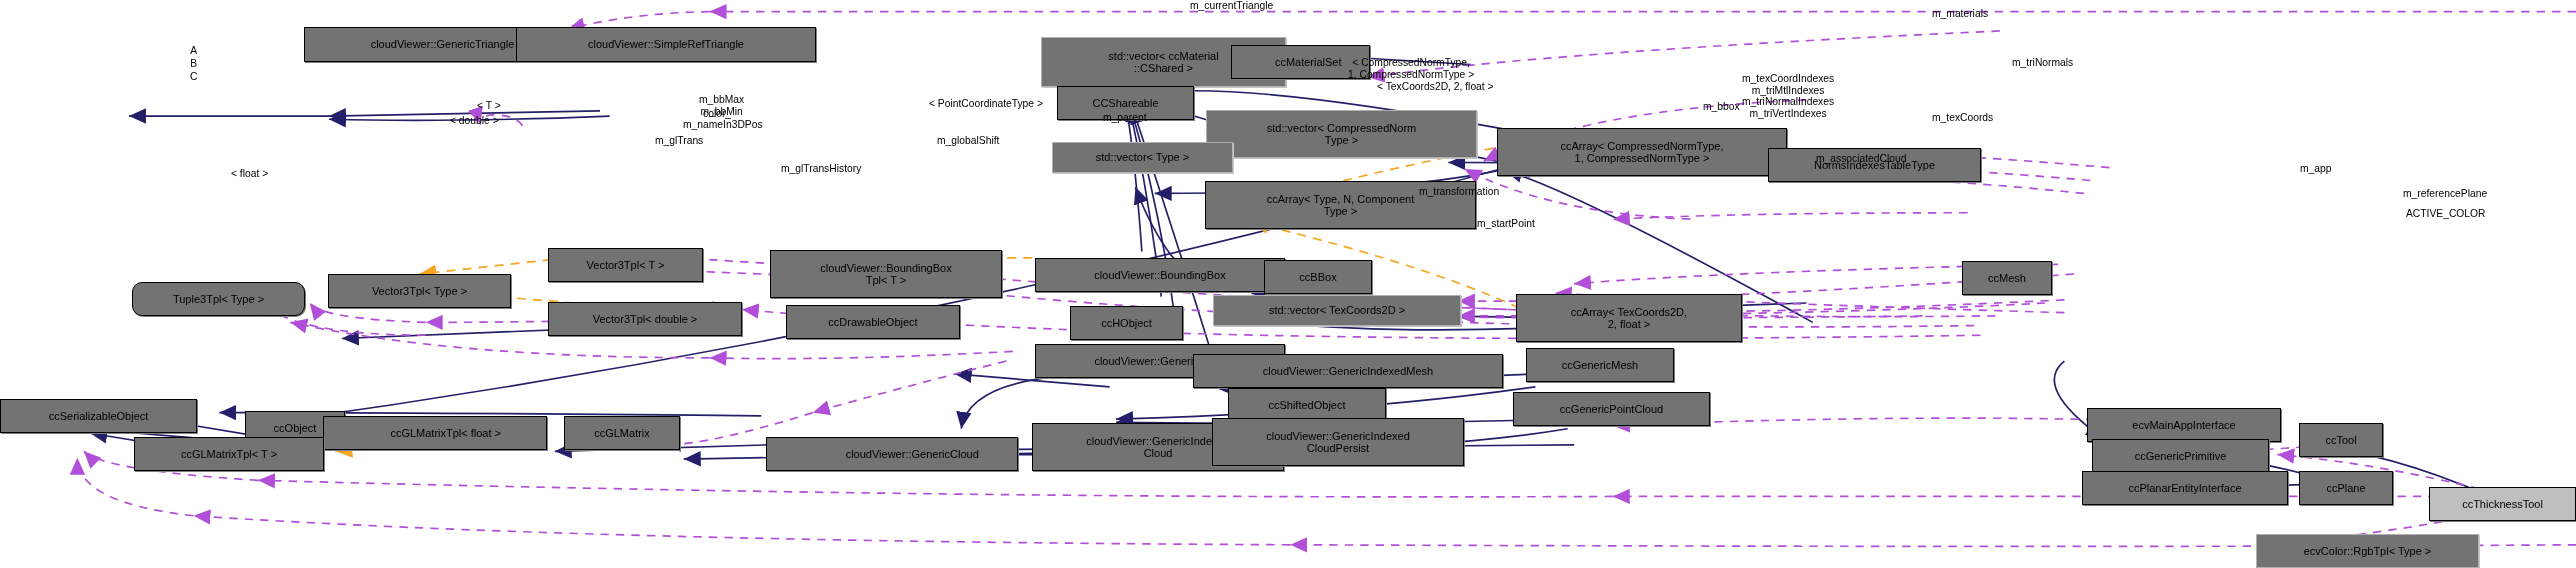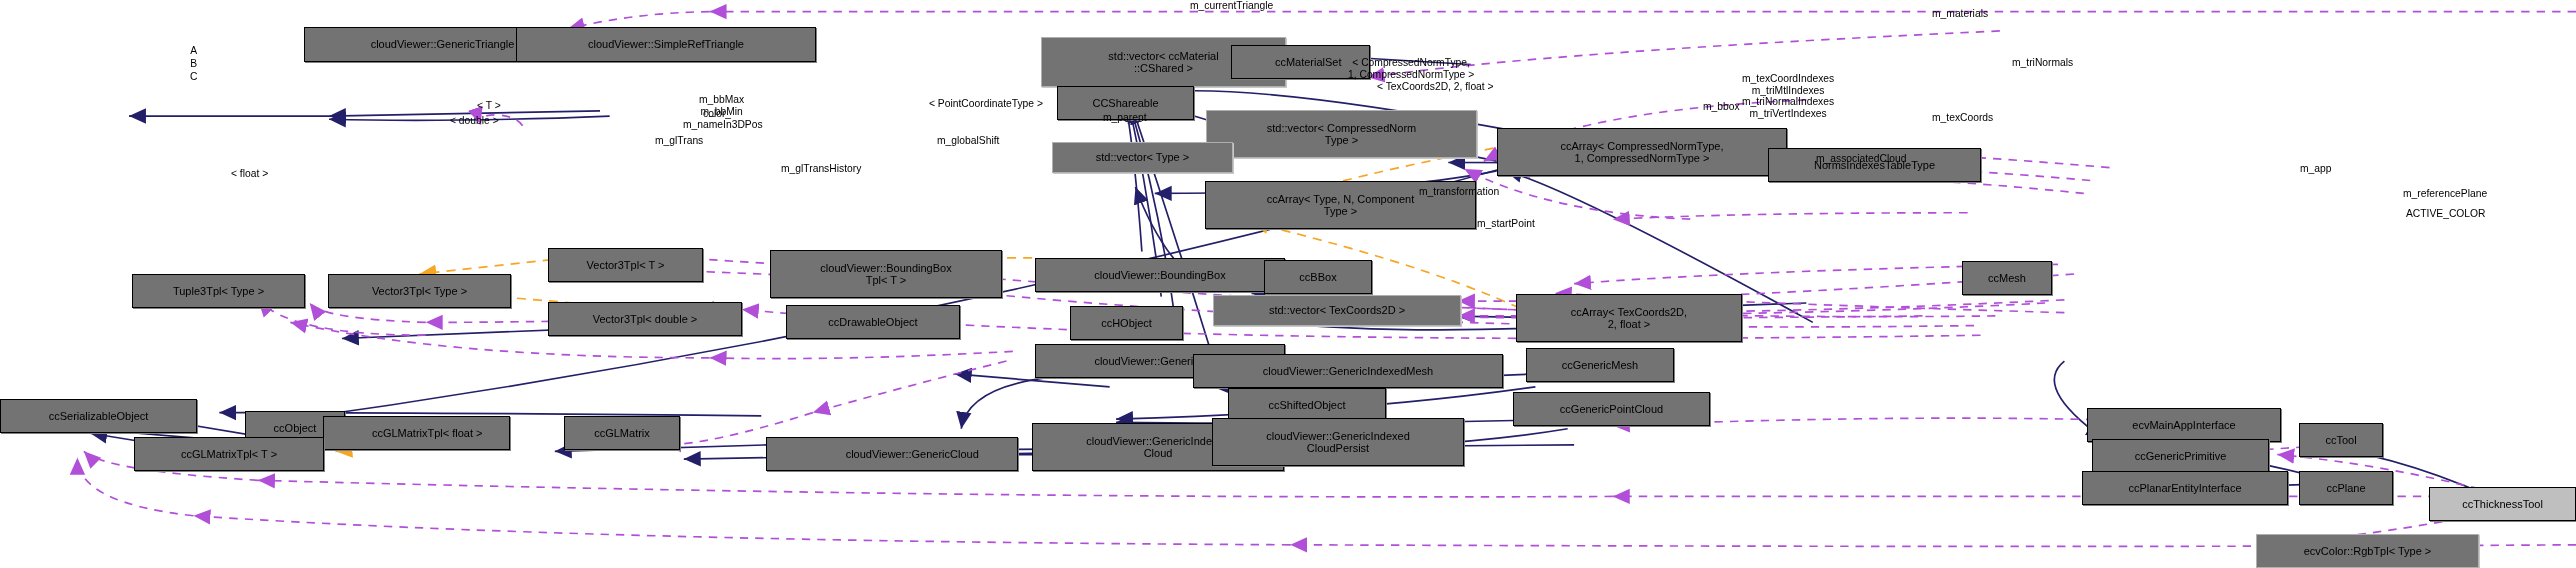--- a/index.html
+++ b/index.html
@@ -170,42 +170,42 @@
   <div class="node" style="left:1231px;top:45px;width:139px;height:34px;padding-left:18px;"><span>ccMaterialSet</span></div>
   <div class="node" style="left:1057px;top:86px;width:137px;height:34px;"><span>CCShareable</span></div>
   <div class="node tmpl" style="left:1206px;top:110px;width:271px;height:48px;"><span>std::vector&lt; CompressedNorm
 Type &gt;</span></div>
   <div class="node" style="left:1497px;top:128px;width:290px;height:48px;"><span>ccArray&lt; CompressedNormType,
 1, CompressedNormType &gt;</span></div>
   <div class="node" style="left:1768px;top:148px;width:213px;height:34px;"><span>NormsIndexesTableType</span></div>
   <div class="node tmpl" style="left:1052px;top:142px;width:181px;height:31px;"><span>std::vector&lt; Type &gt;</span></div>
   <div class="node" style="left:1205px;top:181px;width:271px;height:48px;"><span>ccArray&lt; Type, N, Component
 Type &gt;</span></div>
-  <div class="node" style="left:132px;top:274px;width:173px;height:34px;"><span>Tuple3Tpl&lt; Type &gt;</span></div>
+  <div class="node" style="left:132px;top:282px;width:173px;height:34px;border-radius:10px;"><span>Tuple3Tpl&lt; Type &gt;</span></div>
   <div class="node" style="left:328px;top:274px;width:183px;height:34px;"><span>Vector3Tpl&lt; Type &gt;</span></div>
   <div class="node" style="left:548px;top:248px;width:155px;height:34px;"><span>Vector3Tpl&lt; T &gt;</span></div>
   <div class="node" style="left:548px;top:302px;width:194px;height:34px;"><span>Vector3Tpl&lt; double &gt;</span></div>
   <div class="node" style="left:770px;top:250px;width:232px;height:48px;"><span>cloudViewer::BoundingBox
 Tpl&lt; T &gt;</span></div>
   <div class="node" style="left:1035px;top:258px;width:250px;height:34px;"><span>cloudViewer::BoundingBox</span></div>
   <div class="node" style="left:1253px;top:260px;width:108px;height:34px;margin-left:11px;"><span>ccBBox</span></div>
   <div class="node" style="left:786px;top:305px;width:174px;height:34px;"><span>ccDrawableObject</span></div>
   <div class="node" style="left:1070px;top:306px;width:113px;height:34px;"><span>ccHObject</span></div>
   <div class="node tmpl" style="left:1213px;top:295px;width:248px;height:31px;"><span>std::vector&lt; TexCoords2D &gt;</span></div>
   <div class="node" style="left:1516px;top:294px;width:226px;height:48px;"><span>ccArray&lt; TexCoords2D,
 2, float &gt;</span></div>
   <div class="node" style="left:1962px;top:261px;width:90px;height:34px;"><span>ccMesh</span></div>
   <div class="node" style="left:1035px;top:344px;width:250px;height:34px;"><span>cloudViewer::GenericMesh</span></div>
   <div class="node" style="left:1193px;top:354px;width:310px;height:34px;"><span>cloudViewer::GenericIndexedMesh</span></div>
   <div class="node" style="left:1526px;top:348px;width:148px;height:34px;"><span>ccGenericMesh</span></div>
   <div class="node" style="left:1228px;top:388px;width:158px;height:34px;"><span>ccShiftedObject</span></div>
   <div class="node" style="left:1513px;top:392px;width:197px;height:34px;"><span>ccGenericPointCloud</span></div>
   <div class="node" style="left:245px;top:411px;width:100px;height:34px;"><span>ccObject</span></div>
   <div class="node" style="left:0px;top:399px;width:197px;height:34px;"><span>ccSerializableObject</span></div>
-  <div class="node" style="left:323px;top:416px;width:187px;height:34px;padding-left:24px;"><span>ccGLMatrixTpl&lt; float &gt;</span></div>
+  <div class="node" style="left:323px;top:416px;width:224px;height:34px;padding-left:24px;"><span>ccGLMatrixTpl&lt; float &gt;</span></div>
   <div class="node" style="left:564px;top:416px;width:116px;height:34px;"><span>ccGLMatrix</span></div>
   <div class="node" style="left:134px;top:437px;width:190px;height:34px;"><span>ccGLMatrixTpl&lt; T &gt;</span></div>
   <div class="node" style="left:1032px;top:423px;width:252px;height:48px;"><span>cloudViewer::GenericIndexed
 Cloud</span></div>
   <div class="node" style="left:1212px;top:418px;width:252px;height:48px;"><span>cloudViewer::GenericIndexed
 CloudPersist</span></div>
   <div class="node" style="left:766px;top:437px;width:252px;height:34px;padding-left:43px;"><span>cloudViewer::GenericCloud</span></div>
   <div class="node" style="left:2087px;top:408px;width:194px;height:34px;"><span>ecvMainAppInterface</span></div>
   <div class="node" style="left:2299px;top:423px;width:84px;height:34px;"><span>ccTool</span></div>
   <div class="node" style="left:2092px;top:439px;width:177px;height:34px;"><span>ccGenericPrimitive</span></div>

